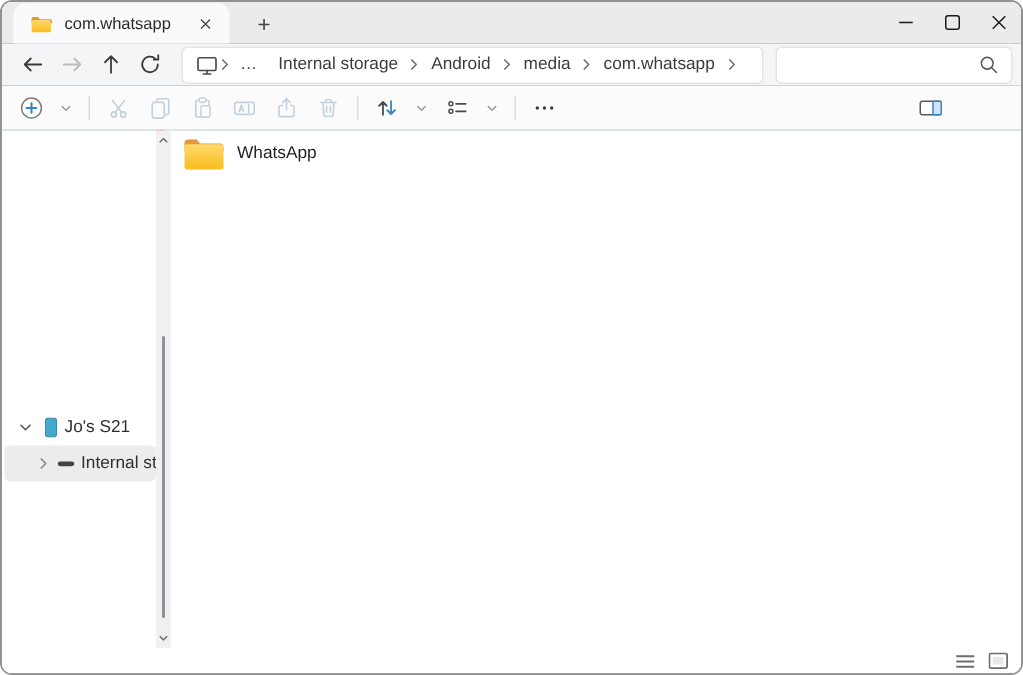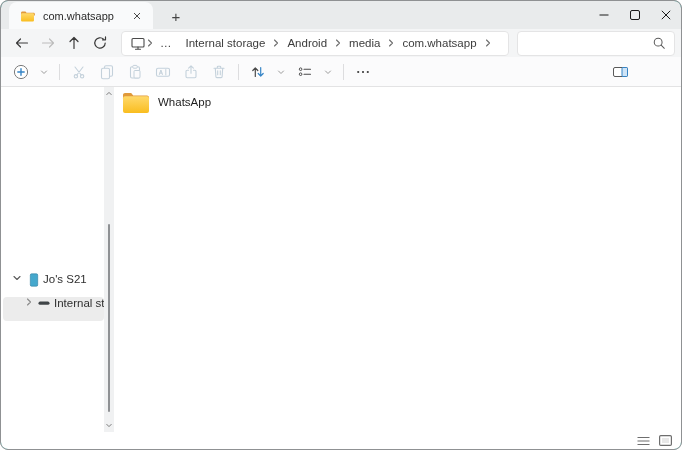--- a/index.html
+++ b/index.html
@@ -38,21 +38,21 @@
            display:flex;align-items:center;flex:none;padding:0 6px;}
   .tbtn{height:24px;border-radius:4px;display:flex;align-items:center;justify-content:center;
         padding:0 6px;color:#444;flex:none;}
   .tbtn.disabled{color:var(--disabled-icon,#c4d1db);}
   .tbtn .gap{width:11px;}
   .tsep{width:1px;height:16px;background:#dddddf;margin:0 5px;flex:none;}
   .details-btn{margin-left:auto;margin-right:40px;}
   
   .content{flex:1;display:flex;min-height:0;background:#fff;position:relative;}
   .sidebar{width:103px;flex:none;padding-top:186px;box-sizing:border-box;}
-  .side-item{height:24px;display:flex;margin-left:2px;border-radius:4px;
+  .side-item{height:24px;display:flex;align-items:center;margin-left:2px;border-radius:4px;
              white-space:nowrap;overflow:hidden;}
   .side-item .lbl{margin-left:4px;color:#2f2f2f;}
   .side-item.lv1{padding-left:9px;}
   .side-item.lv2{padding-left:21px;}
   .side-item.selected{background:var(--selected-bg,#ececec);}
   .side-scroll{position:absolute;left:103px;top:0;bottom:0;width:10px;background:#f0f1f2;}
   .scroll-arrow{position:absolute;left:2px;width:6px;}
   .scroll-up{top:4px;}
   .scroll-down{bottom:4px;}
   .scroll-thumb{position:absolute;left:3.5px;top:137px;width:2.5px;height:188px;background:#8f9194;border-radius:2px;}

